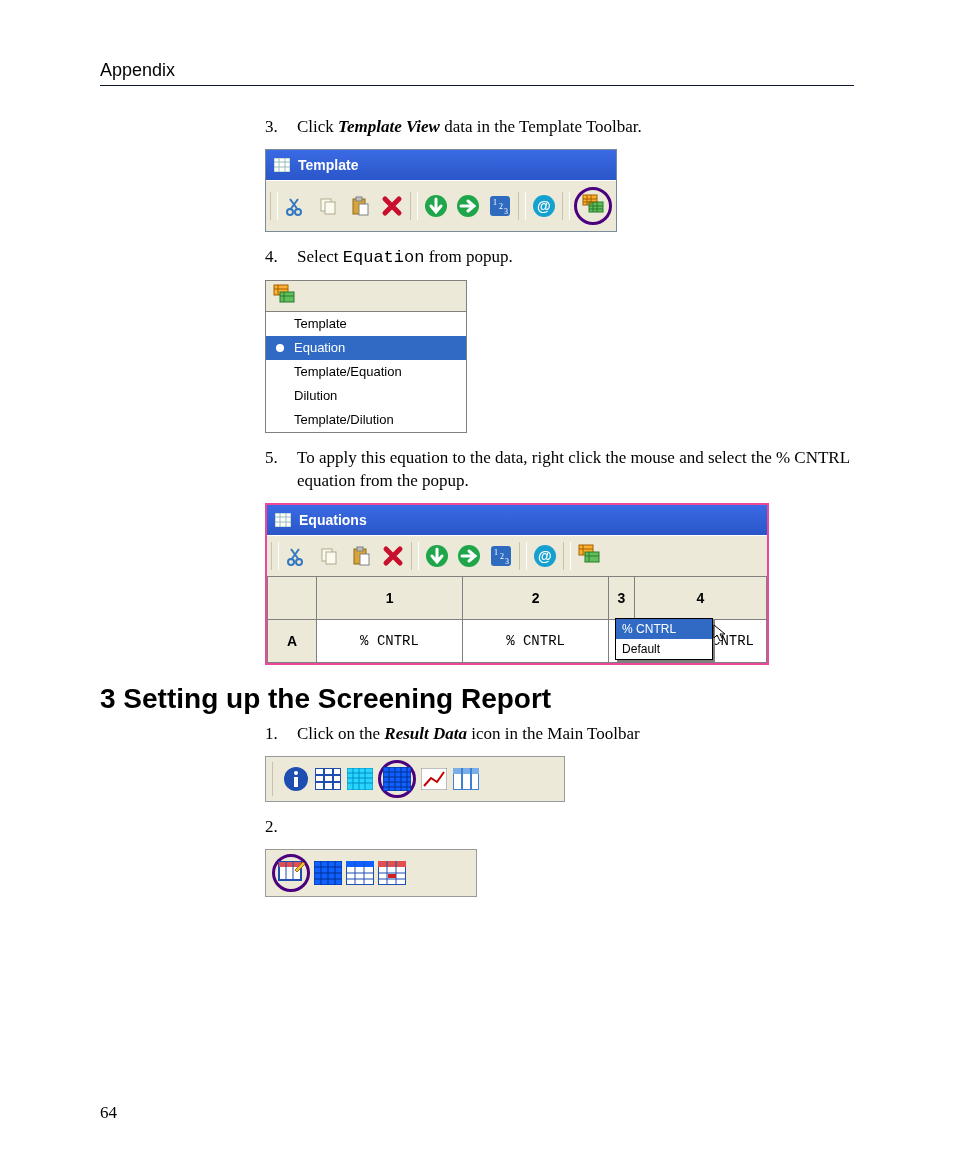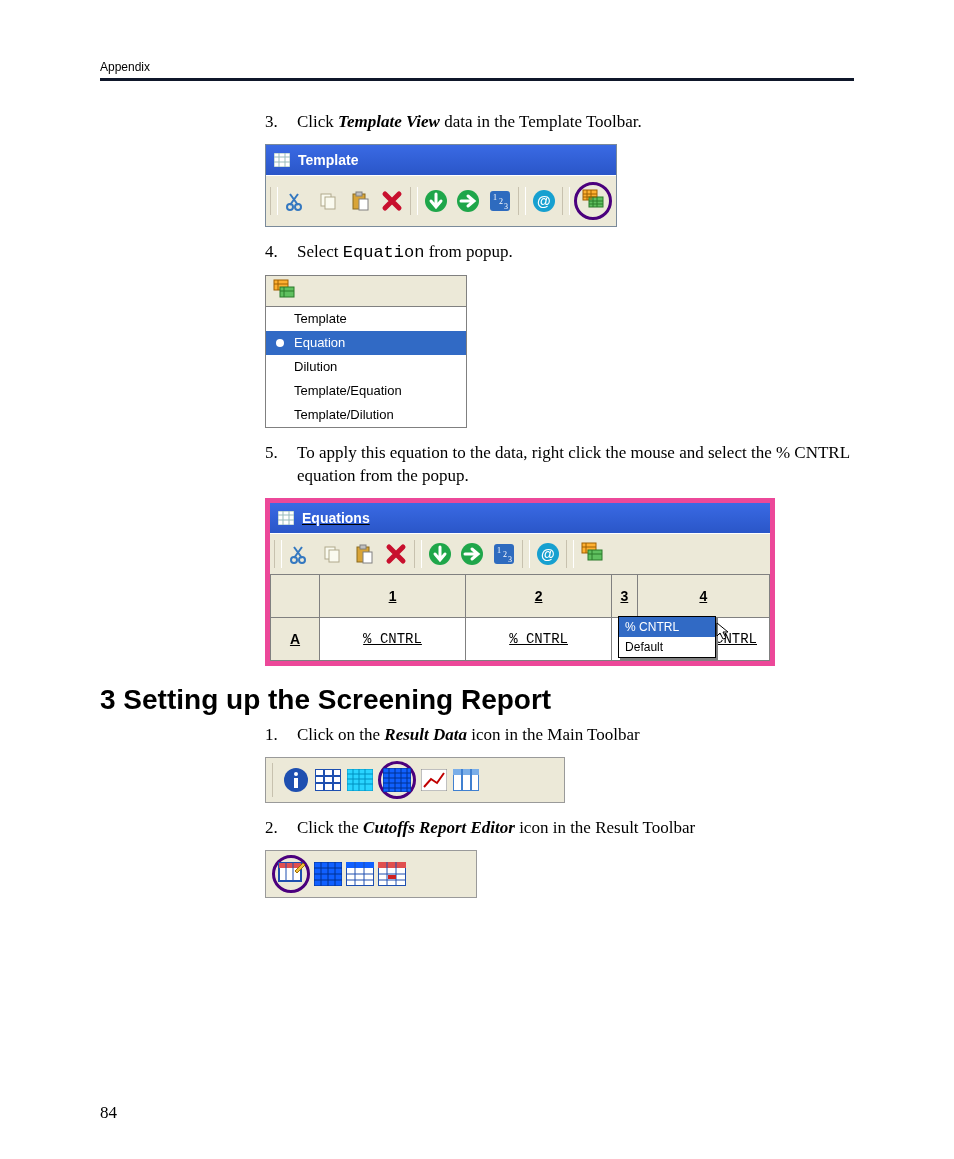--- a/index.html
+++ b/index.html
@@ -11,22 +11,22 @@
   }
   .page {
     width: 954px;
     height: 1159px;
     box-sizing: border-box;
     padding: 60px 100px 40px 100px;
     position: relative;
   }
   .running-head {
     font-family: Arial, Helvetica, sans-serif;
-    font-size: 12px;
-    border-bottom: 3px solid #0f172a;
+    font-size: 18px;
+    border-bottom: 1px solid #0f172a;
     padding-bottom: 4px;
     margin-bottom: 30px;
   }
   .content-col {
     margin-left: 165px;
   }
   .step {
     display: flex;
     gap: 14px;
     margin: 8px 0 10px 0;
@@ -87,25 +87,24 @@
   .popup-item .bullet {
     position:absolute; left:10px; top:50%; transform:translateY(-50%);
     width:8px; height:8px; border-radius:50%;
     background: currentColor;
   }
   .popup-item.selected .bullet { background:#fff; }
 
   
   .eq-shot {
     width: 500px;
-    border: 5px solid #ec4899;
+    border: 2px solid #ec4899;
     background: #ece9d8;
     margin: 10px 0 18px 0;
     font-family: Tahoma, sans-serif;
-    text-decoration: underline;
   }
   .eq-table {
     border-collapse: collapse; width: 100%;
     font-family: "Courier New", monospace; font-size: 14px;
     background: #fff;
   }
   .eq-table th, .eq-table td {
     border: 1px solid #808080; text-align:center;
     height: 40px;
   }
@@ -263,24 +262,24 @@
       </div>
       <div class="popup-menu">
         <div class="popup-item">
             <span>Template</span>
           </div>
         <div class="popup-item selected">
             <span class="bullet"></span>
             <span>Equation</span>
           </div>
         <div class="popup-item">
+            <span>Template/Equation</span>
+          </div>
+        <div class="popup-item">
             <span>Dilution</span>
-          </div>
-        <div class="popup-item">
-            <span>Template/Equation</span>
           </div>
         <div class="popup-item">
             <span>Template/Dilution</span>
           </div>
       </div>
     </div>
 
     <div class="step">
       <div class="num">5.</div>
       <div>To apply this equation to the data, right click the mouse and select the % CNTRL equation from the popup.</div>
@@ -446,23 +445,20 @@
           <svg width="26" height="22">
             <rect width="26" height="22" fill="#fff" stroke="#4080d0" stroke-width="2"></rect>
             <rect x="0" y="0" width="26" height="6" fill="#7aaee8"></rect>
             <path d="M9 0V22M18 0V22" stroke="#4080d0" stroke-width="2"></path>
           </svg>
         </div>
     </div>
 
     <div class="step">
       <div class="num">2.</div>
-      <div>
-        <span>Click the </span><span class="italic">Cutoffs Report Editor</span><span> icon in the Result Toolbar</span>
-      </div>
     </div>
 
     <div class="res-tb-shot">
       <span class="circle-highlight">
         <div class="tb-btn">
             <svg width="28" height="26">
               <rect x="2" y="2" width="22" height="18" fill="#fff" stroke="#1e4fb0" stroke-width="2"></rect>
               <rect x="2" y="2" width="22" height="5" fill="#e05050"></rect>
               <path d="M9 2V20M16 2V20" stroke="#1e4fb0"></path>
               <path d="M18 10 L26 2 L28 4 L20 12 Z" fill="#f0c040" stroke="#a07000"></path>
@@ -487,14 +483,14 @@
             <rect width="28" height="24" fill="#fff" stroke="#1e4fb0" stroke-width="2"></rect>
             <rect x="0" y="0" width="28" height="6" fill="#e05050"></rect>
             <path d="M0 12H28M0 18H28M9 0V24M18 0V24" stroke="#1e4fb0"></path>
             <rect x="10" y="13" width="8" height="4" fill="#d02020"></rect>
           </svg>
         </div>
     </div>
 
   </div>
 
-  <div class="page-num">84</div>
+  <div class="page-num">64</div>
 </div>
 
 </body></html>

